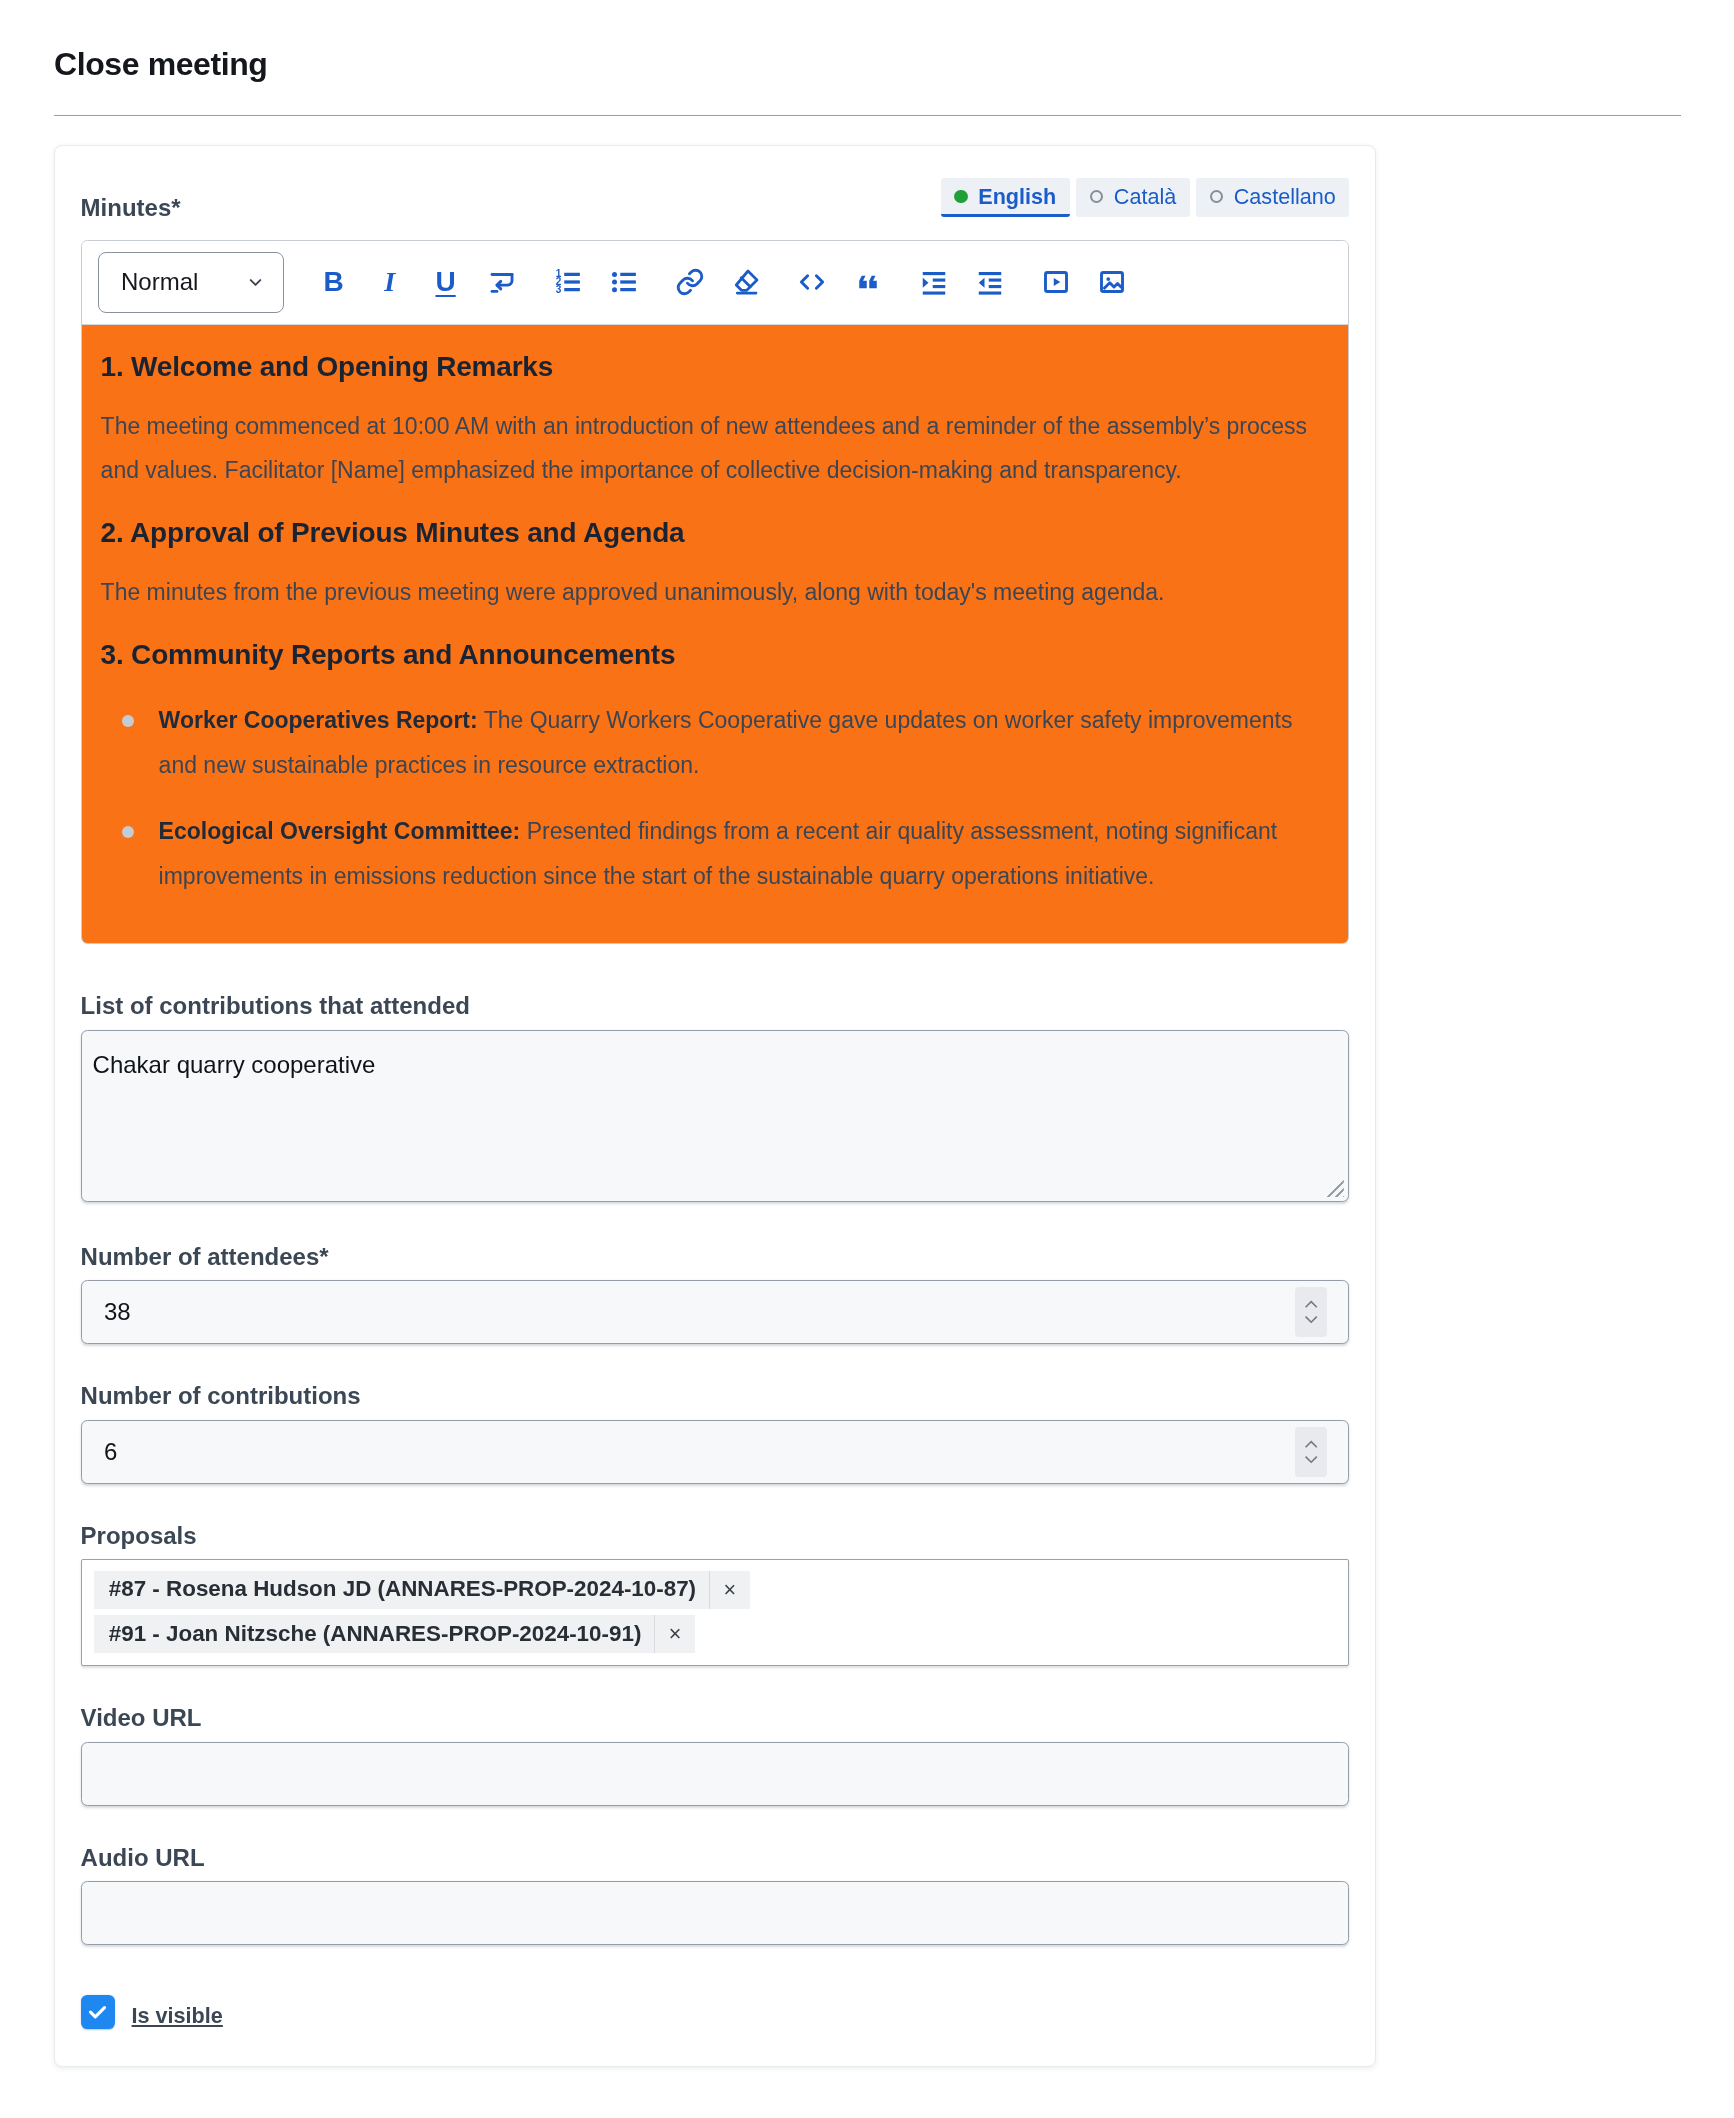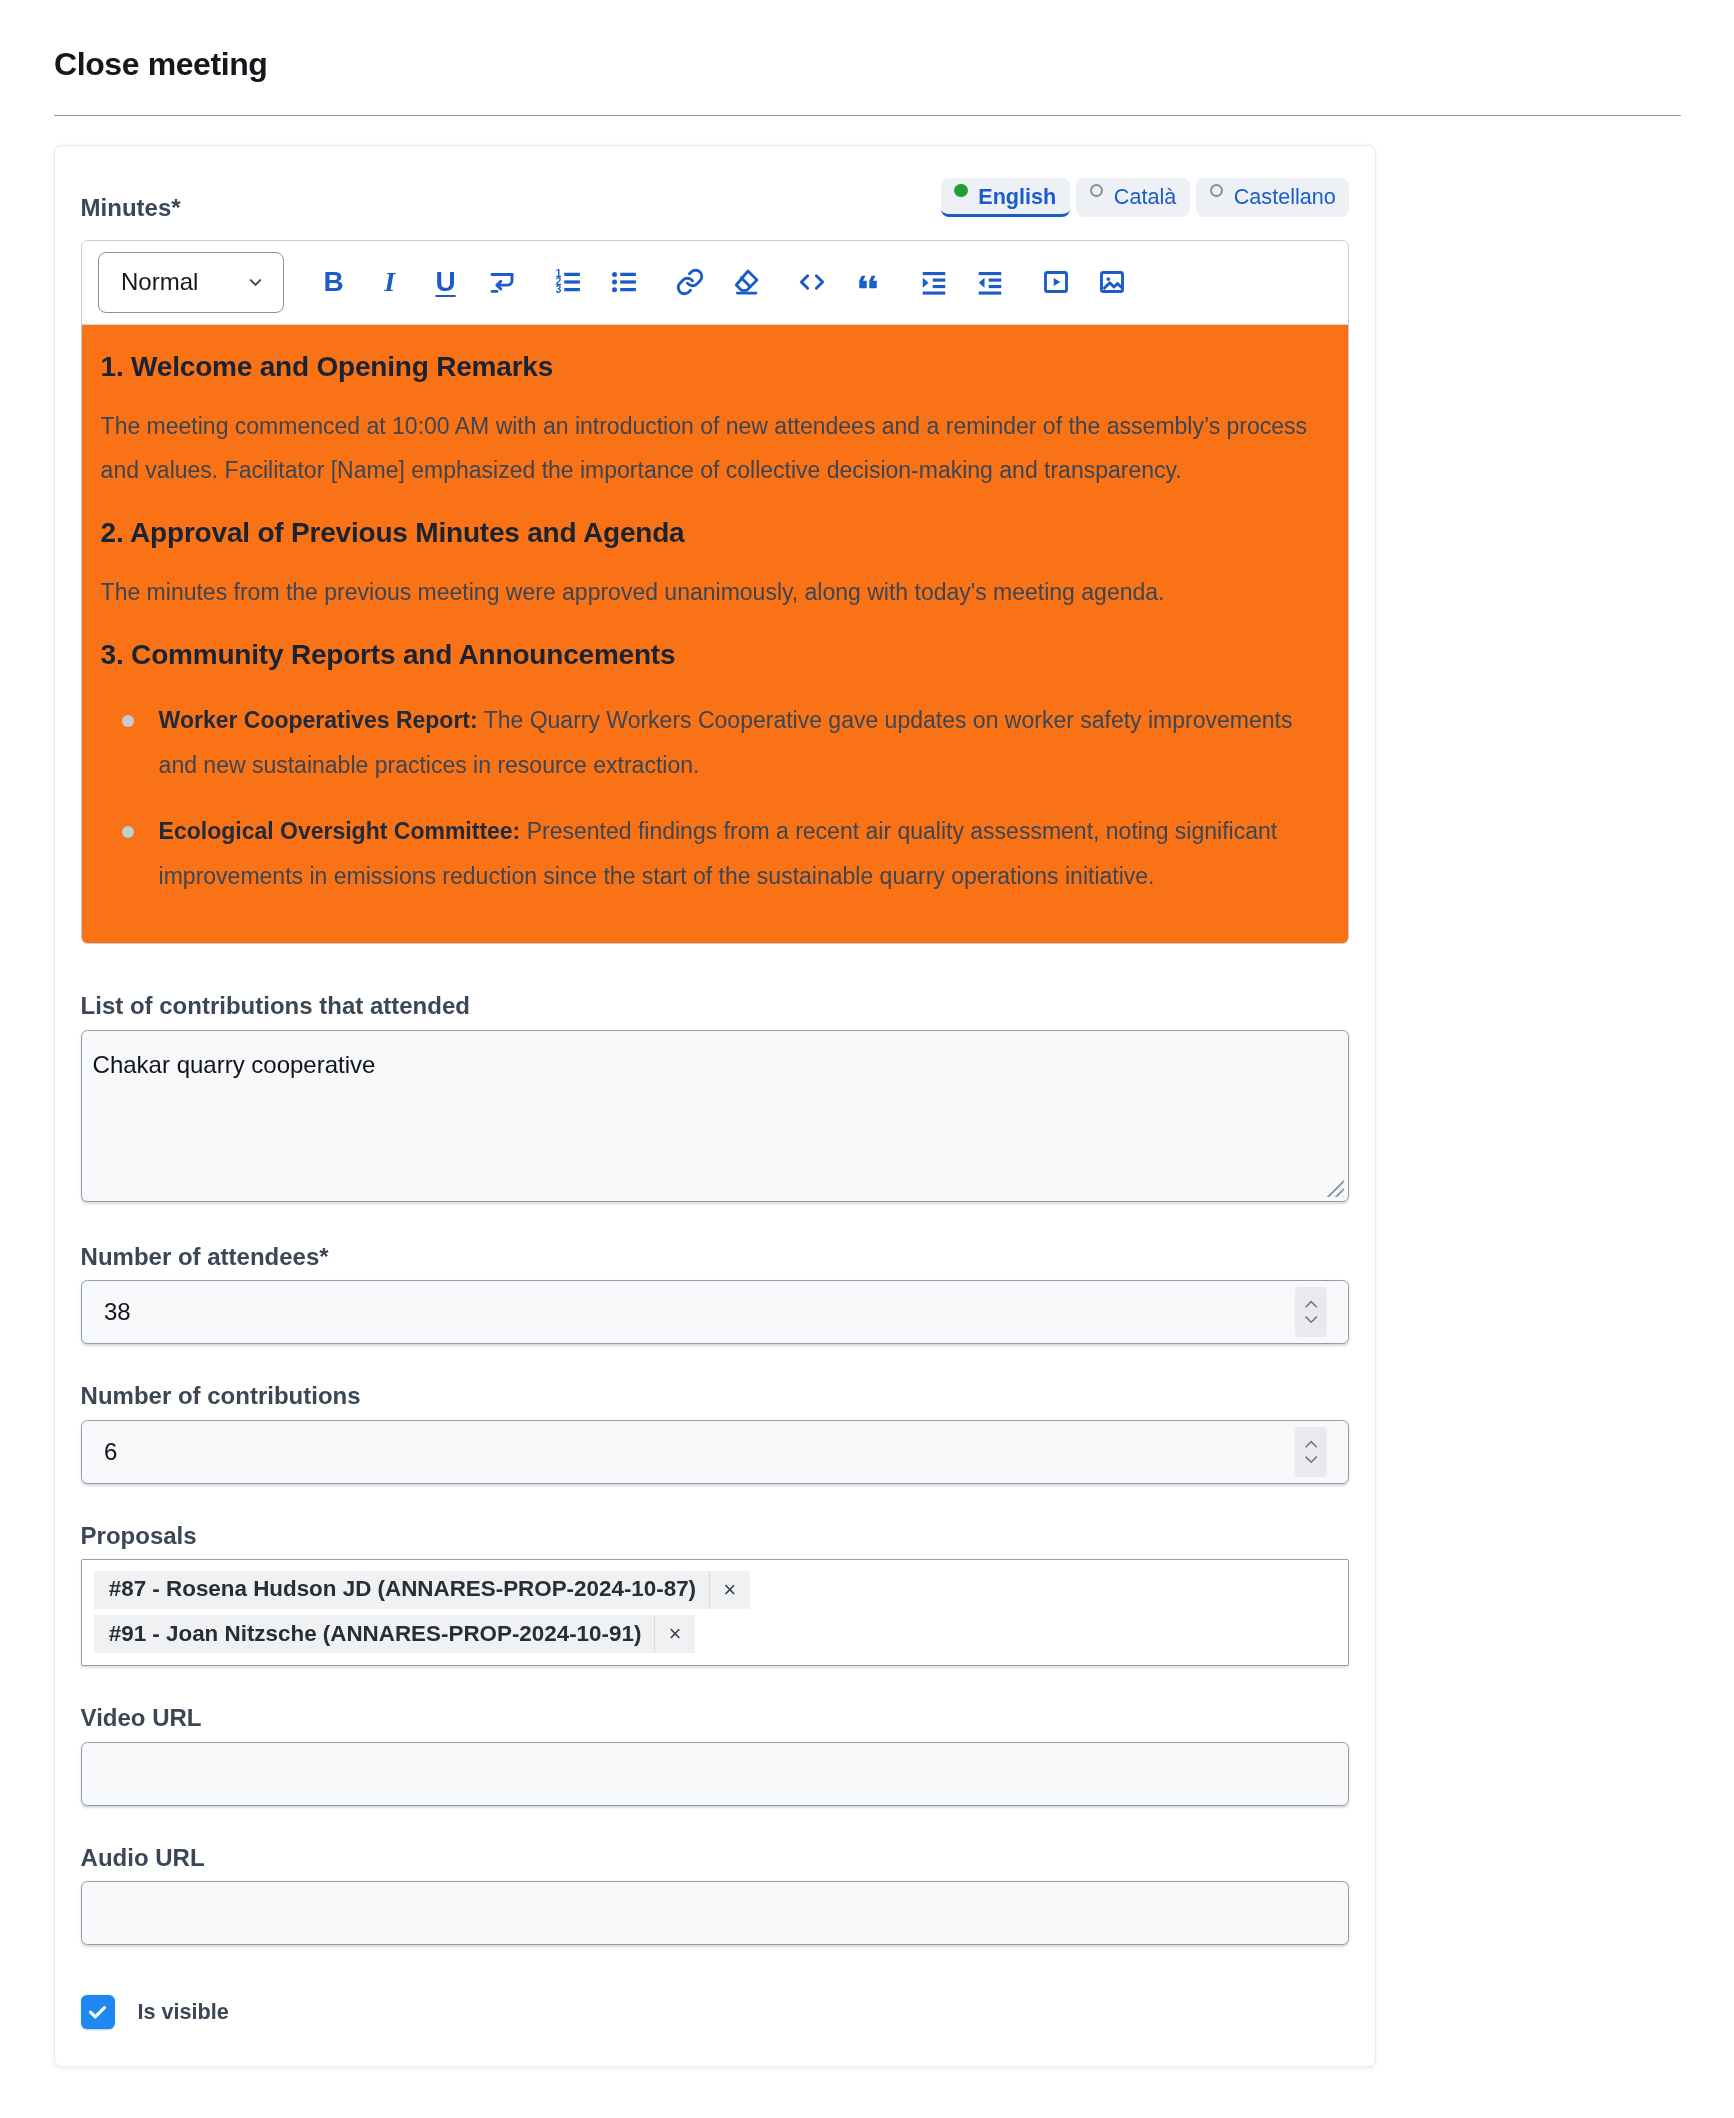--- a/index.html
+++ b/index.html
@@ -22,24 +22,24 @@
     box-shadow:0 1.6px 4.8px rgba(35,45,60,.08);
     padding:32px 25.6px 21px 25.6px;
   }
 
   .label { font-size:24px; font-weight:700; color:#3b4754;margin-top:16px; }
 
   
   .field-head { display:flex; justify-content:space-between; align-items:flex-start; margin-bottom:17.6px; }
   .lang-tabs { display:flex; gap:6.4px; }
   .lang-tab {
-    display:flex; align-items:flex-start; gap:10.4px;
+    display:flex; align-items:center; gap:10.4px;
     background:#edf1f6; padding:5.6px 13.6px 4px 13.6px;
     font-size:21.6px; color:#1b5cc8;
-    border-bottom:3.2px solid transparent; border-radius:8px;
+    border-bottom:3.2px solid transparent; border-radius:3px;
     cursor:pointer; line-height:1.2;
   }
   .lang-tab.active { font-weight:700; border-bottom-color:#1b5cc8; }
   .dot-active { width:13.6px; height:13.6px; border-radius:50%; background:#21a038; }
   .dot-inactive { width:13.6px; height:13.6px; border-radius:50%; border:2.4px solid #878e96; background:transparent; }
 
   
   .editor { border:1.6px solid #c7ccd3; border-radius:6.4px; overflow:hidden; margin-bottom:48px; background:#fff; }
   .toolbar { display:flex; align-items:center; padding:11.2px 16px; background:#fff; border-bottom:1.6px solid #d3d7dc; }
   .block-select {
@@ -98,21 +98,21 @@
     box-shadow:0 1.6px 2.4px rgba(70,80,95,.18);
   }
   .tag { display:flex; width:max-content; align-items:stretch; background:#f0f1f3; margin-bottom:6.4px; }
   .tag-label { padding:5.6px 12.8px 5.6px 14.4px; font-size:22.4px; font-weight:700; color:#272e36; line-height:1.2; }
   .tag-x {
     display:flex; align-items:center; padding:0 13.6px;
     border-left:1.6px solid #d7dade; color:#3a4149; font-size:21.6px; cursor:pointer;
   }
 
   
-  .checkbox-row { display:flex; align-items:center; gap:23px; margin:50px 0 16px 0; }
+  .checkbox-row { display:flex; align-items:flex-end; gap:17px; margin:50px 0 16px 0;text-decoration:underline; }
   .checkbox {
     width:34px; height:34px; border-radius:6.4px; background:#1e87f0;
     display:flex; align-items:center; justify-content:center; cursor:pointer;
     box-shadow:0 0.8px 1.6px rgba(20,90,160,.3);
   }
   .checkbox svg { width:21px; height:21px; }
   .checkbox-label { font-size:21.6px; font-weight:700; color:#3b4754; }
 
   .bottom-edge { position:absolute; left:0; bottom:0; width:100%; border-top:1.6px solid #eef0f3; }
 </style>

